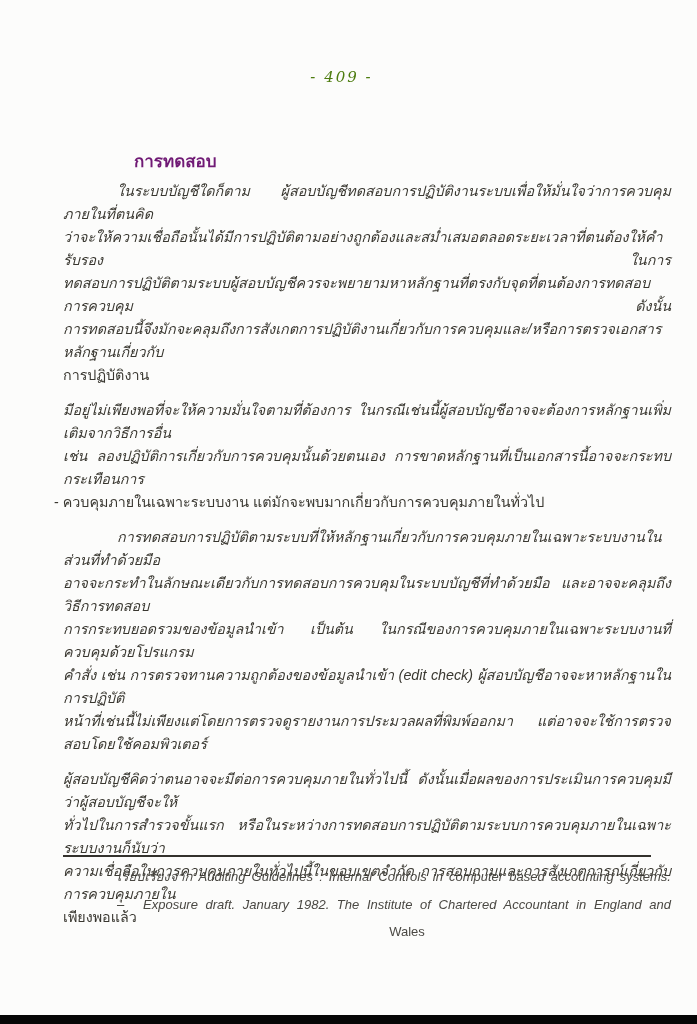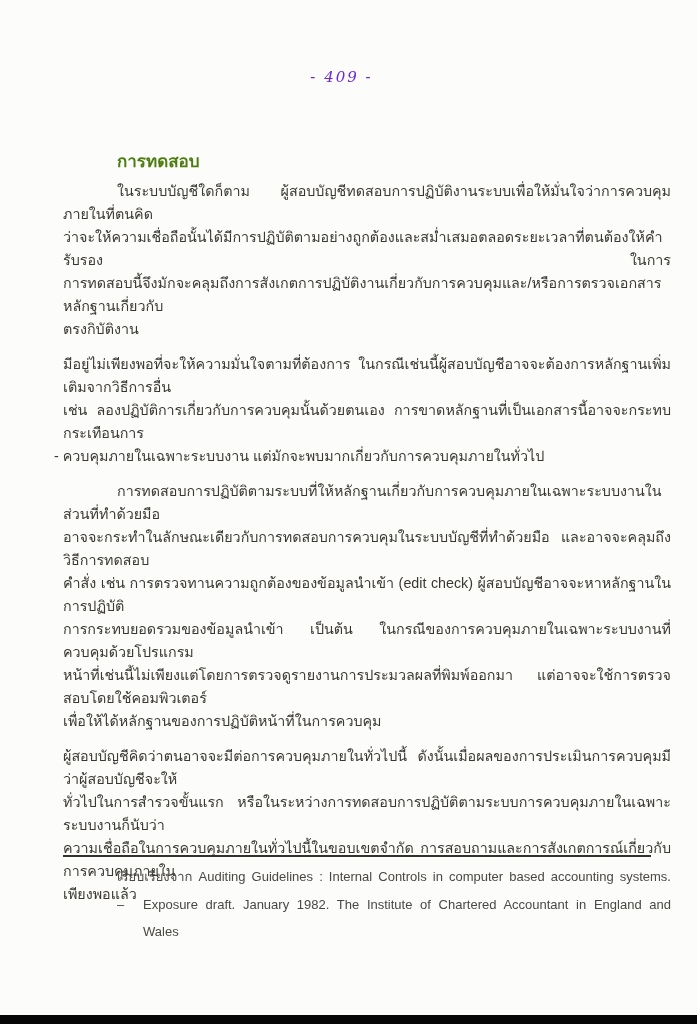--- a/index.html
+++ b/index.html
@@ -14,59 +14,60 @@
     color: #35332f;
   }
   .page-number {
     position: absolute;
     top: 68px; left: 0; right: 14px;
     text-align: center;
     font-family: "DejaVu Serif", serif;
     font-style: italic;
     font-size: 15px;
     letter-spacing: 2px;
-    color: #6d28d9;
+    color: #4d7c0f;
   }
   .heading {
     position: absolute;
-    top: 147px; left: 117px;
+    top: 147px; left: 134px;
     margin: 0;
     font-size: 17px;
     font-weight: bold;
-    color: #4d7c0f;
+    color: #701a75;
   }
   .content {
     position: absolute;
     top: 180px; left: 63px;
     width: 608px;
   }
   .para { margin: 0 0 12px 0; }
   .line {
     font-size: 14.3px;
     line-height: 23px;
     color: #393730;
   }
-  .fill { text-align: justify; text-align-last: justify; }
+  .fill { text-align: justify; text-align-last: justify; font-style: italic; }
   .indent { text-indent: 54px; }
   .hang { text-indent: -9px; }
   .footnote {
     position: absolute;
     top: 855px; left: 63px;
     width: 608px;
   }
   .fn-rule {
     width: 588px;
     height: 0;
     border-top: 2px solid #33312c;
     margin: 0 0 6px 0;
   }
   .fn-line {
     font-size: 13px;
     line-height: 27.5px;
     color: #4a4843;
+    text-align: center;
   }
   .fn-l1 { padding-left: 54px; }
   .fn-l2 { padding-left: 54px; }
   .fn-l3 { padding-left: 80px; }
   .fn-dash { display: inline-block; width: 26px; }
   .scan-bar {
     position: absolute;
     left: 0; right: 0; bottom: 0;
     height: 9px;
     background: #060606;
@@ -79,37 +80,37 @@
 
   <div class="page-number">- 409 -</div>
 
   <h1 class="heading">การทดสอบ</h1>
 
   <div class="content">
 
     <div class="para">
       <div class="line indent fill">ในระบบบัญชีใดก็ตาม ผู้สอบบัญชีทดสอบการปฏิบัติงานระบบเพื่อให้มั่นใจว่าการควบคุมภายในที่ตนคิด</div>
       <div class="line fill">ว่าจะให้ความเชื่อถือนั้นได้มีการปฏิบัติตามอย่างถูกต้องและสม่ำเสมอตลอดระยะเวลาที่ตนต้องให้คำรับรอง ในการ</div>
+      <div class="line fill">ทดสอบการปฏิบัติตามระบบผู้สอบบัญชีควรจะพยายามหาหลักฐานที่ตรงกับจุดที่ตนต้องการทดสอบการควบคุม ดังนั้น</div>
       <div class="line fill">การทดสอบนี้จึงมักจะคลุมถึงการสังเกตการปฏิบัติงานเกี่ยวกับการควบคุมและ/หรือการตรวจเอกสารหลักฐานเกี่ยวกับ</div>
-      <div class="line">ตรงกิบัติงาน</div>
+      <div class="line">การปฏิบัติงาน</div>
     </div>
 
     <div class="para">
       <div class="line fill">มีอยู่ไม่เพียงพอที่จะให้ความมั่นใจตามที่ต้องการ ในกรณีเช่นนี้ผู้สอบบัญชีอาจจะต้องการหลักฐานเพิ่มเติมจากวิธีการอื่น</div>
       <div class="line fill">เช่น ลองปฏิบัติการเกี่ยวกับการควบคุมนั้นด้วยตนเอง การขาดหลักฐานที่เป็นเอกสารนี้อาจจะกระทบกระเทือนการ</div>
       <div class="line hang">- ควบคุมภายในเฉพาะระบบงาน แต่มักจะพบมากเกี่ยวกับการควบคุมภายในทั่วไป</div>
     </div>
 
     <div class="para">
       <div class="line indent fill">การทดสอบการปฏิบัติตามระบบที่ให้หลักฐานเกี่ยวกับการควบคุมภายในเฉพาะระบบงานในส่วนที่ทำด้วยมือ</div>
       <div class="line fill">อาจจะกระทำในลักษณะเดียวกับการทดสอบการควบคุมในระบบบัญชีที่ทำด้วยมือ และอาจจะคลุมถึงวิธีการทดสอบ</div>
+      <div class="line fill">การกระทบยอดรวมของข้อมูลนำเข้า เป็นต้น ในกรณีของการควบคุมภายในเฉพาะระบบงานที่ควบคุมด้วยโปรแกรม</div>
       <div class="line fill">คำสั่ง เช่น การตรวจทานความถูกต้องของข้อมูลนำเข้า (edit check) ผู้สอบบัญชีอาจจะหาหลักฐานในการปฏิบัติ</div>
-      <div class="line fill">การกระทบยอดรวมของข้อมูลนำเข้า เป็นต้น ในกรณีของการควบคุมภายในเฉพาะระบบงานที่ควบคุมด้วยโปรแกรม</div>
       <div class="line fill">หน้าที่เช่นนี้ไม่เพียงแต่โดยการตรวจดูรายงานการประมวลผลที่พิมพ์ออกมา แต่อาจจะใช้การตรวจสอบโดยใช้คอมพิวเตอร์</div>
-      <div class="line">เพื่อให้ได้หลักฐานของการปฏิบัติหน้าที่ในการควบคุม</div>
     </div>
 
     <div class="para">
       <div class="line fill">ผู้สอบบัญชีคิดว่าตนอาจจะมีต่อการควบคุมภายในทั่วไปนี้ ดังนั้นเมื่อผลของการประเมินการควบคุมมีว่าผู้สอบบัญชีจะให้</div>
       <div class="line fill">ทั่วไปในการสำรวจขั้นแรก หรือในระหว่างการทดสอบการปฏิบัติตามระบบการควบคุมภายในเฉพาะระบบงานก็นับว่า</div>
       <div class="line fill">ความเชื่อถือในการควบคุมภายในทั่วไปนี้ในขอบเขตจำกัด การสอบถามและการสังเกตการณ์เกี่ยวกับการควบคุมภายใน</div>
       <div class="line">เพียงพอแล้ว</div>
     </div>
 
   </div>

